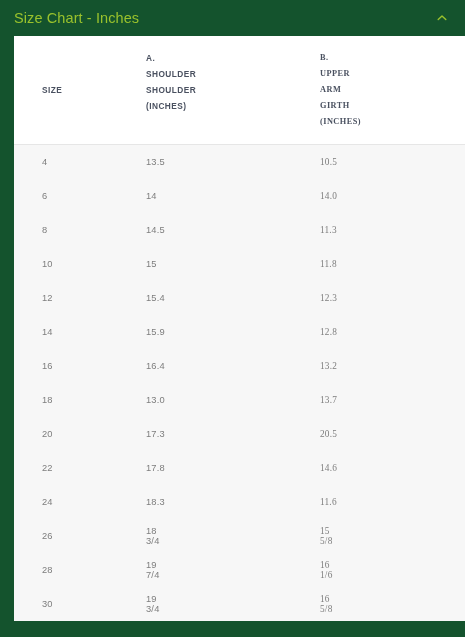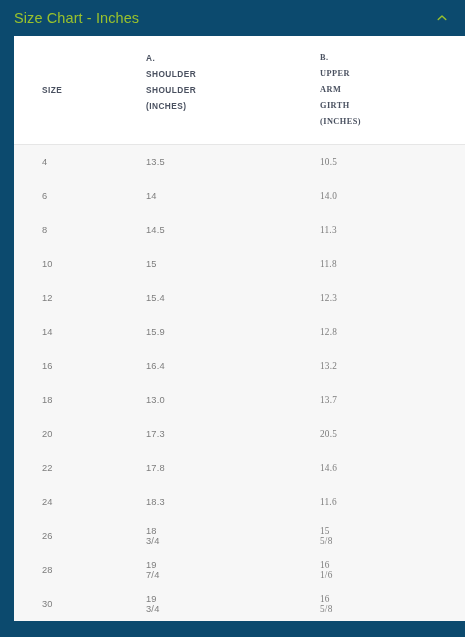--- a/index.html
+++ b/index.html
@@ -11,21 +11,21 @@
     width: 465px;
     height: 637px;
     font-family: "Liberation Sans", sans-serif;
     overflow: hidden;
   }
 
   .panel {
     width: 465px;
     height: 637px;
     position: relative;
-    background: #0c4a6e;
+    background: #14532d;
     box-sizing: border-box;
   }
 
   
   .accordion-header {
     height: 36px;
     display: flex;
     align-items: center;
     justify-content: space-between;
     padding: 0 16px 0 14px;

